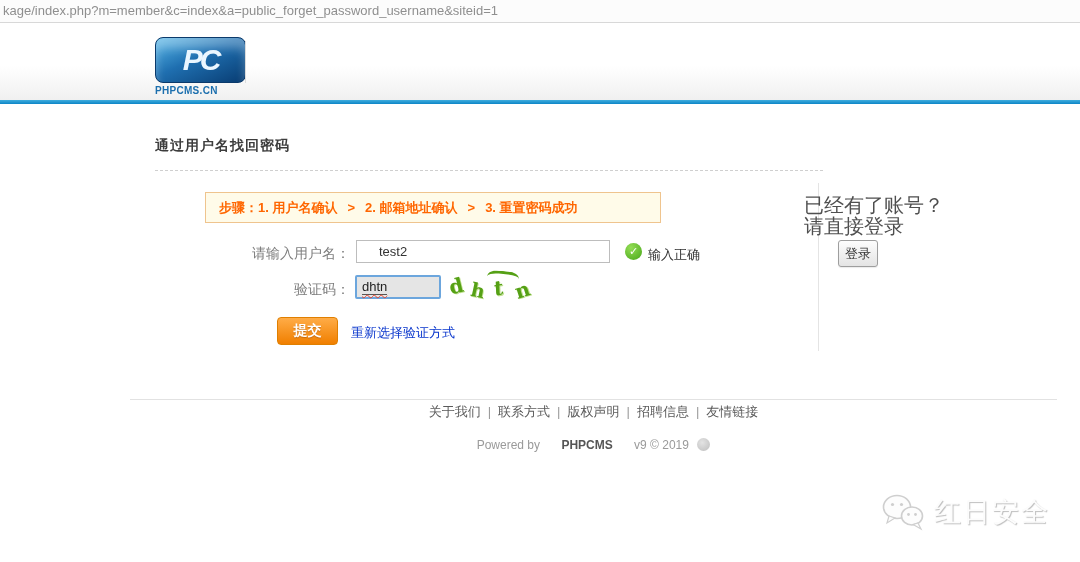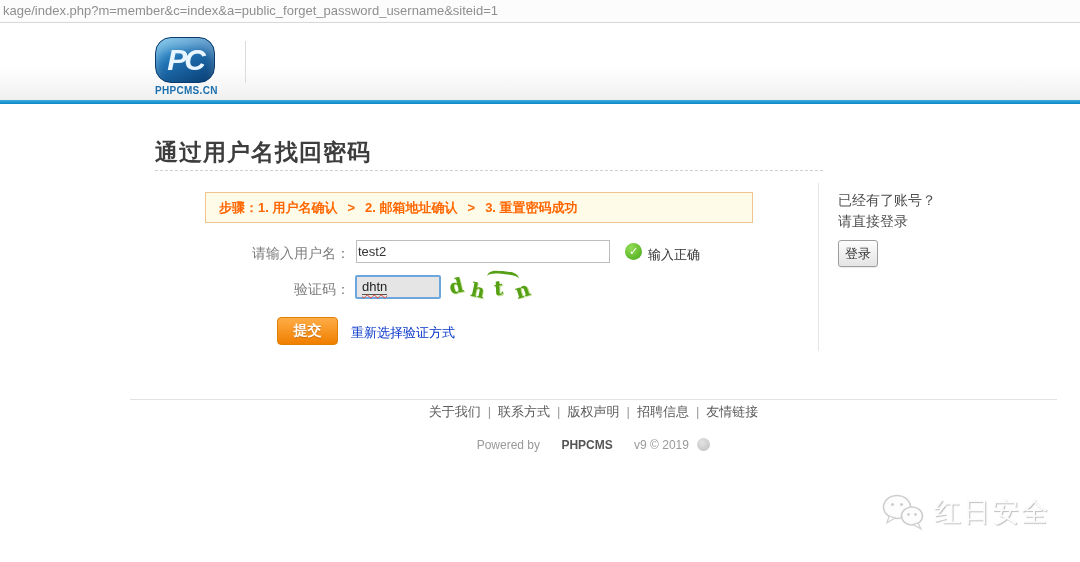--- a/index.html
+++ b/index.html
@@ -9,53 +9,53 @@
 
   
   .urlbar { position:absolute; top:0; left:0; width:1080px; height:23px;
     background:#fcfcfc; border-bottom:1px solid #d8d8d8;
     font-size:13px; color:#8f8f8f; line-height:22px; padding-left:3px; white-space:nowrap; }
 
   
   .header { position:absolute; top:24px; left:0; width:1080px; height:76px;
     background:linear-gradient(#ffffff 55%, #f0f0f0 100%); }
   .logo { position:absolute; left:155px; top:13px; width:78px; }
-  .logo-box { width:60px; height:46px; border-radius:16px; border:1px solid #0b3a6b;
+  .logo-box { width:91px; height:46px; border-radius:8px; border:1px solid #0b3a6b;
     background:linear-gradient(155deg,#57b7e8 0%,#1f6fb0 45%,#083c72 100%);
     box-shadow:inset 0 10px 10px rgba(255,255,255,.30);
     display:flex; align-items:center; justify-content:center;
     color:#eaf6ff; font-size:30px; font-weight:bold; font-style:italic; letter-spacing:-3px; }
   .logo-domain { text-align:left; font-size:10px; font-weight:bold; color:#1c6fae;
     margin-top:2px; letter-spacing:.3px; }
   .header-divider { position:absolute; left:245px; top:17px; width:1px; height:42px; background:#dcdcdc; }
   .brand-title { position:absolute; left:260px; top:24px; font-size:24px; color:#333; letter-spacing:2px; }
   .bluebar { position:absolute; top:100px; left:0; width:1080px; height:4px;
     background:linear-gradient(#3fadde,#0d85c6); }
 
   
   .page-title { position:absolute; left:155px; top:137px;
     font-family:"Liberation Serif","DejaVu Serif",serif;
-    font-size:23px; font-weight:bold; color:#3d3d3d; letter-spacing:1px; }
+    font-size:14px; font-weight:bold; color:#3d3d3d; letter-spacing:1px; }
   .title-dash { position:absolute; left:155px; top:170px; width:668px; height:0;
     border-bottom:1px dashed #cfcfcf; }
 
   
-  .steps-box { position:absolute; left:205px; top:192px; width:548px; height:31px;
+  .steps-box { position:absolute; left:205px; top:192px; width:456px; height:31px;
     background:#fffbe9; border:1px solid #efc48e; line-height:29px; padding-left:13px;
     font-size:13px; font-weight:bold; color:#ff6600; white-space:nowrap; }
   .steps-box .sep { margin:0 10px; }
 
   
   .row-label { position:absolute; left:150px; width:200px; text-align:right;
     font-size:14px; color:#7d7d7d; }
   #username-label { top:245px; }
   #captcha-label  { top:281px; }
 
   .username-input { position:absolute; left:356px; top:240px; width:254px; height:23px;
-    border:1px solid #bdbdbd; font-size:13px; color:#333; padding:2px 1px;
+    border:1px solid #bdbdbd; font-size:13px; color:#333; padding:2px 22px;
     font-family:inherit; outline:none; }
 
   .check-badge { position:absolute; left:625px; top:243px; width:17px; height:17px;
     border-radius:50%; background:radial-gradient(circle at 35% 28%, #93dd55, #47a619);
     color:#fff; font-size:11px; font-weight:bold; text-align:center; line-height:17px; }
   .check-text { position:absolute; left:648px; top:246px; font-size:13px; color:#333; }
 
   .captcha-input { position:absolute; left:355px; top:275px; width:86px; height:24px;
     border:2px solid #6ca6dd; border-radius:2px; background:#e5e5e5; padding:2px 5px;
     font-size:13px; line-height:16px; }
@@ -77,21 +77,21 @@
   .submit-btn { position:absolute; left:277px; top:317px; width:61px; height:28px;
     border:1px solid #e07f00; border-radius:4px;
     background:linear-gradient(#ffac47,#f07f00);
     color:#fff; font-size:14px; font-weight:bold; text-shadow:0 1px 1px rgba(130,60,0,.4);
     cursor:pointer; font-family:inherit; }
   .reselect-link { position:absolute; left:351px; top:324px; font-size:13px;
     color:#0734cc; cursor:pointer; text-decoration:none; }
 
   
   .divider-v { position:absolute; left:818px; top:183px; width:1px; height:168px; background:#e4e4e4; }
-  .sb-line { position:absolute; left:838px; font-size:14px; color:#4f4f4f; }
+  .sb-line { position:absolute; left:804px; font-size:20px; color:#4f4f4f; }
   #sb-line1 { top:192px; }
   #sb-line2 { top:213px; }
   .login-btn { position:absolute; left:838px; top:240px; width:40px; height:27px;
     border:1px solid #9e9e9e; border-radius:3px;
     background:linear-gradient(#fdfdfd,#e4e4e4); color:#333; font-size:13px;
     box-shadow:0 1px 1px rgba(0,0,0,.08); cursor:pointer; font-family:inherit; }
 
   
   .footer-line  { position:absolute; left:130px; top:399px; width:927px; height:0;
     border-top:1px solid #e2e2e2; }

